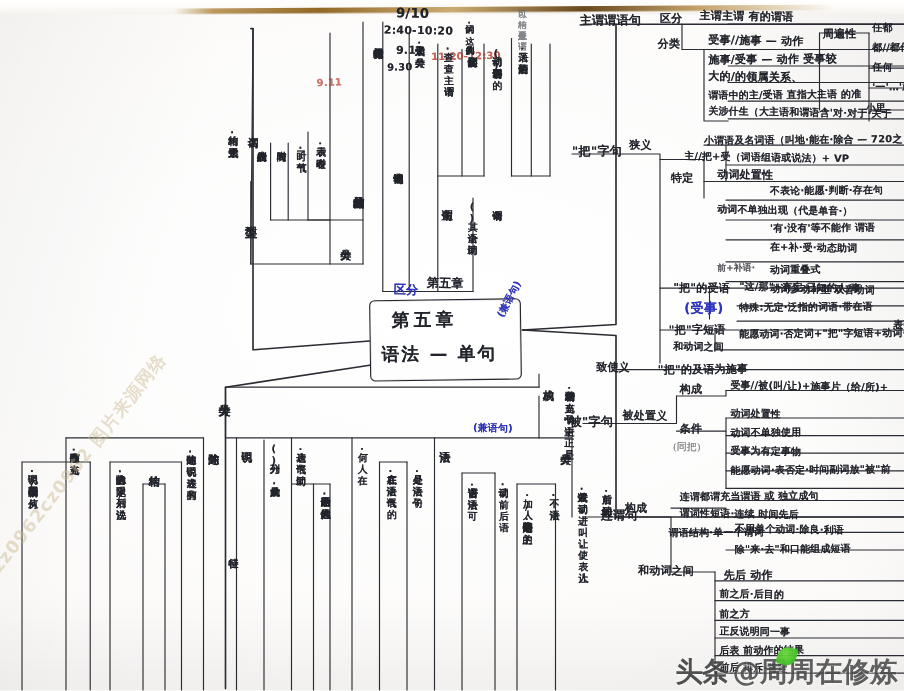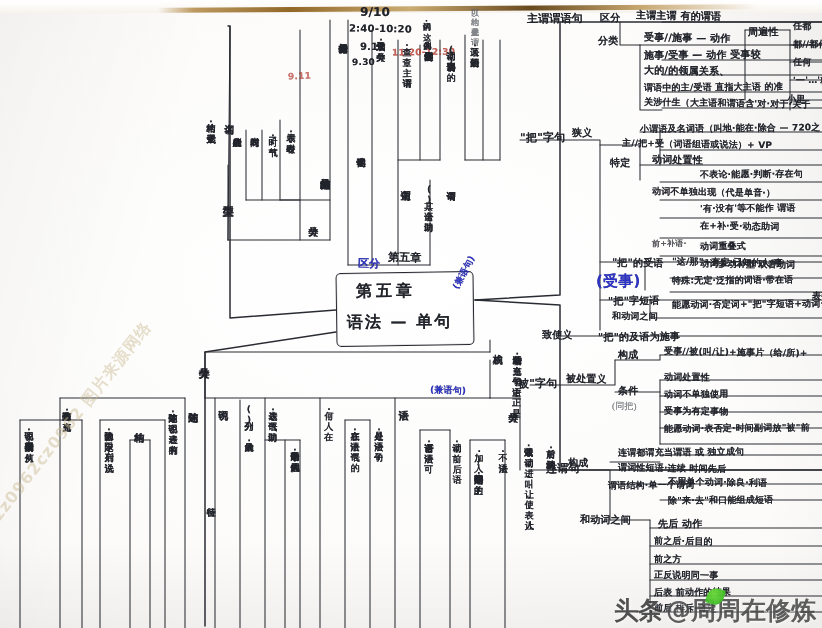--- a/index.html
+++ b/index.html
@@ -267,21 +267,21 @@
   <div class="ink s3" style="left:610px;top:158px;font-size:10px;">特定</div>
   <div class="ink s2" style="left:652px;top:155px;font-size:10px;">动词处置性</div>
   <div class="ink s3" style="left:700px;top:170px;font-size:9px;">不表论·能愿·判断·存在句</div>
   <div class="ink s2" style="left:652px;top:188px;font-size:9px;">动词不单独出现（代是单音·）</div>
   <div class="ink s3" style="left:700px;top:204px;font-size:9px;">'有·没有'等不能作 谓语</div>
   <div class="ink s2" style="left:700px;top:222px;font-size:9px;">在+补·受·动态助词</div>
   <div class="ink s3" style="left:700px;top:242px;font-size:9px;">动词重叠式</div>
   <div class="ink s2" style="left:700px;top:260px;font-size:9px;">动词多动补型 双音动词</div>
   <div class="ink s3" style="left:652px;top:240px;font-size:8px;opacity:.75;">前+补语·</div>
   <div class="ink s2" style="left:612px;top:258px;font-size:10px;">"把"的受语</div>
-  <div class="ink blue s3" style="left:596px;top:274px;font-size:15px;">(受事)</div>
+  <div class="ink blue s3" style="left:622px;top:274px;font-size:12px;">(受事)</div>
   <div class="ink s2" style="left:672px;top:258px;font-size:9px;">"这/那"+有定·已知的人/事</div>
   <div class="ink s3" style="left:672px;top:276px;font-size:9px;">特殊:无定·泛指的词语·带在语</div>
   <div class="ink s2" style="left:812px;top:292px;font-size:9px;">表强</div>
   <div class="ink s3" style="left:608px;top:296px;font-size:10px;">"把"字短语</div>
   <div class="ink s2" style="left:612px;top:312px;font-size:9px;">和动词之间</div>
   <div class="ink s3" style="left:672px;top:300px;font-size:9px;">能愿动词·否定词+"把"字短语+动词·</div>
   <div class="ink s2" style="left:542px;top:330px;font-size:10px;">致使义</div>
   <div class="ink s3" style="left:598px;top:332px;font-size:10px;">"把"的及语为施事</div>
 
   <div class="ink s3" style="left:512px;top:378px;font-size:11px;">"被"字句</div>

